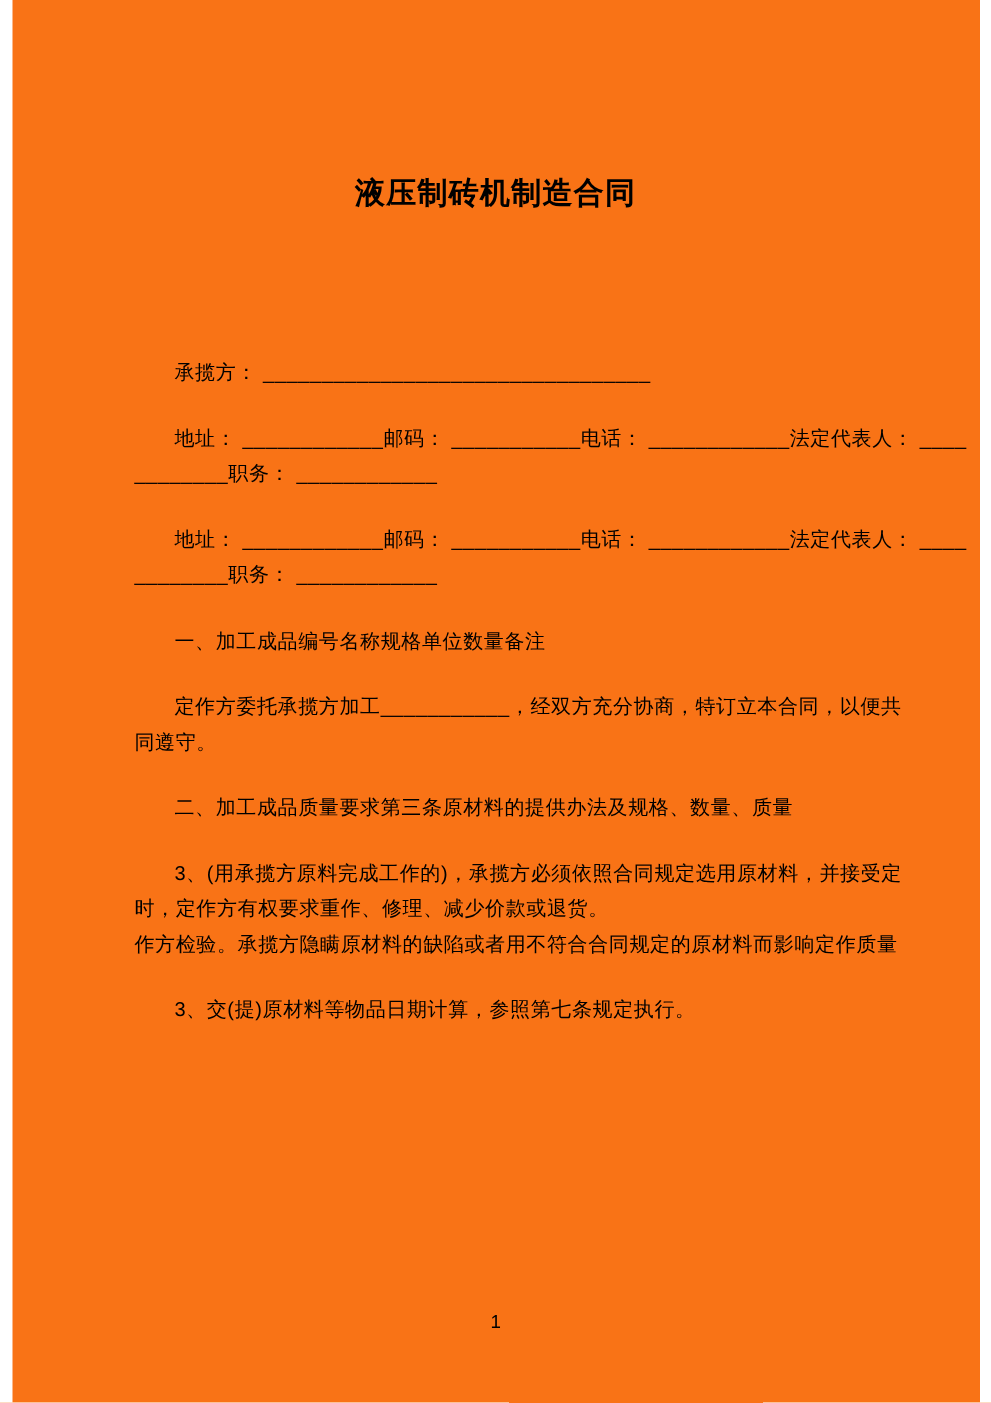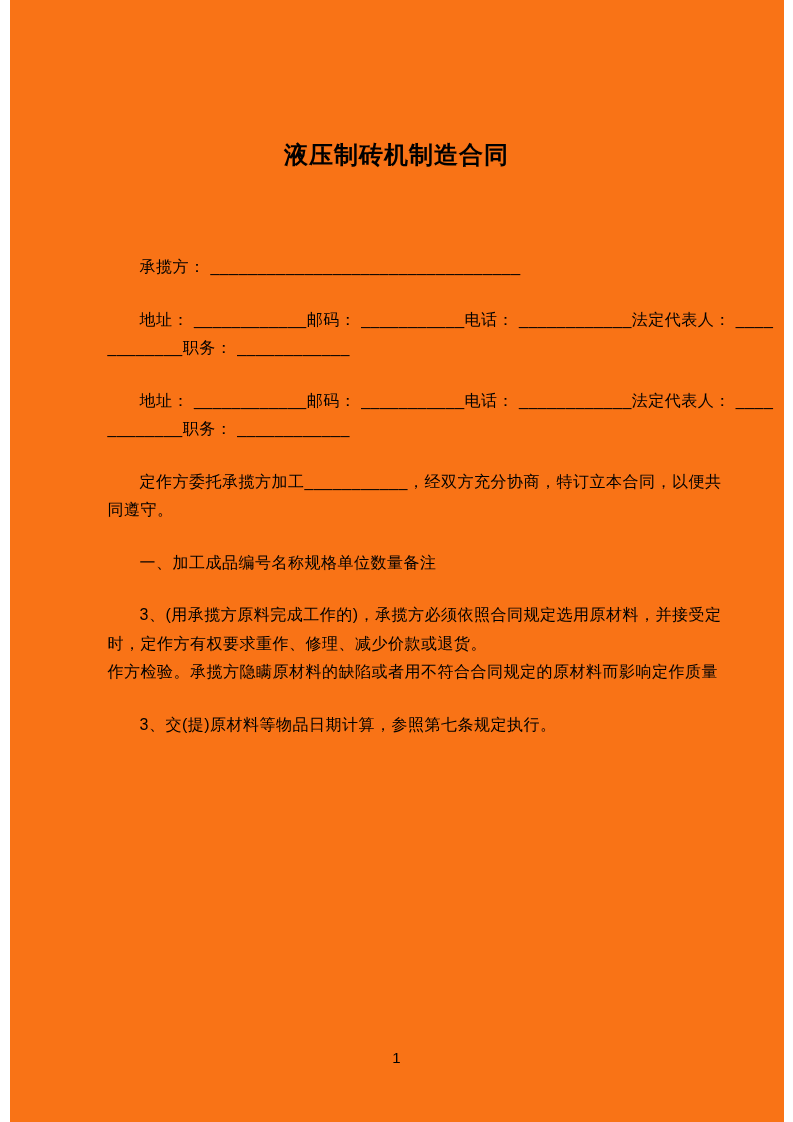--- a/index.html
+++ b/index.html
@@ -20,21 +20,21 @@
   .title {
     margin: 0;
     padding-top: 140px;
     text-align: center;
     font-size: 24px;
     line-height: 30px;
     font-weight: 700;
     letter-spacing: 1px;
   }
   .body {
-    margin: 83px 98px 0 98px;
+    margin: 115px 98px 0 98px;
   }
   .para {
     margin: 0 0 24px 0;
   }
   .line {
     font-size: 16px;
     line-height: 28.5px;
     white-space: pre;
     letter-spacing: 0.5px;
   }
@@ -63,25 +63,28 @@
       </div>
       <div class="para">
         <div class="line ind">地址： ____________邮码： ___________电话： ____________法定代表人： ____</div>
         <div class="line">________职务： ____________</div>
       </div>
       <div class="para">
         <div class="line ind">地址： ____________邮码： ___________电话： ____________法定代表人： ____</div>
         <div class="line">________职务： ____________</div>
       </div>
       <div class="para">
+        <div class="line ind">一、加工成品编号名称规格单位数量备注</div>
+      </div>
+      <div class="para">
         <div class="line ind">定作方委托承揽方加工___________，经双方充分协商，特订立本合同，以便共</div>
         <div class="line">同遵守。</div>
       </div>
       <div class="para">
-        <div class="line ind">一、加工成品编号名称规格单位数量备注</div>
+        <div class="line ind">二、加工成品质量要求第三条原材料的提供办法及规格、数量、质量</div>
       </div>
       <div class="para">
         <div class="line ind">3、(用承揽方原料完成工作的)，承揽方必须依照合同规定选用原材料，并接受定</div>
         <div class="line">时，定作方有权要求重作、修理、减少价款或退货。</div>
         <div class="line">作方检验。承揽方隐瞒原材料的缺陷或者用不符合合同规定的原材料而影响定作质量</div>
       </div>
       <div class="para">
         <div class="line ind">3、交(提)原材料等物品日期计算，参照第七条规定执行。</div>
       </div>
     </div>

